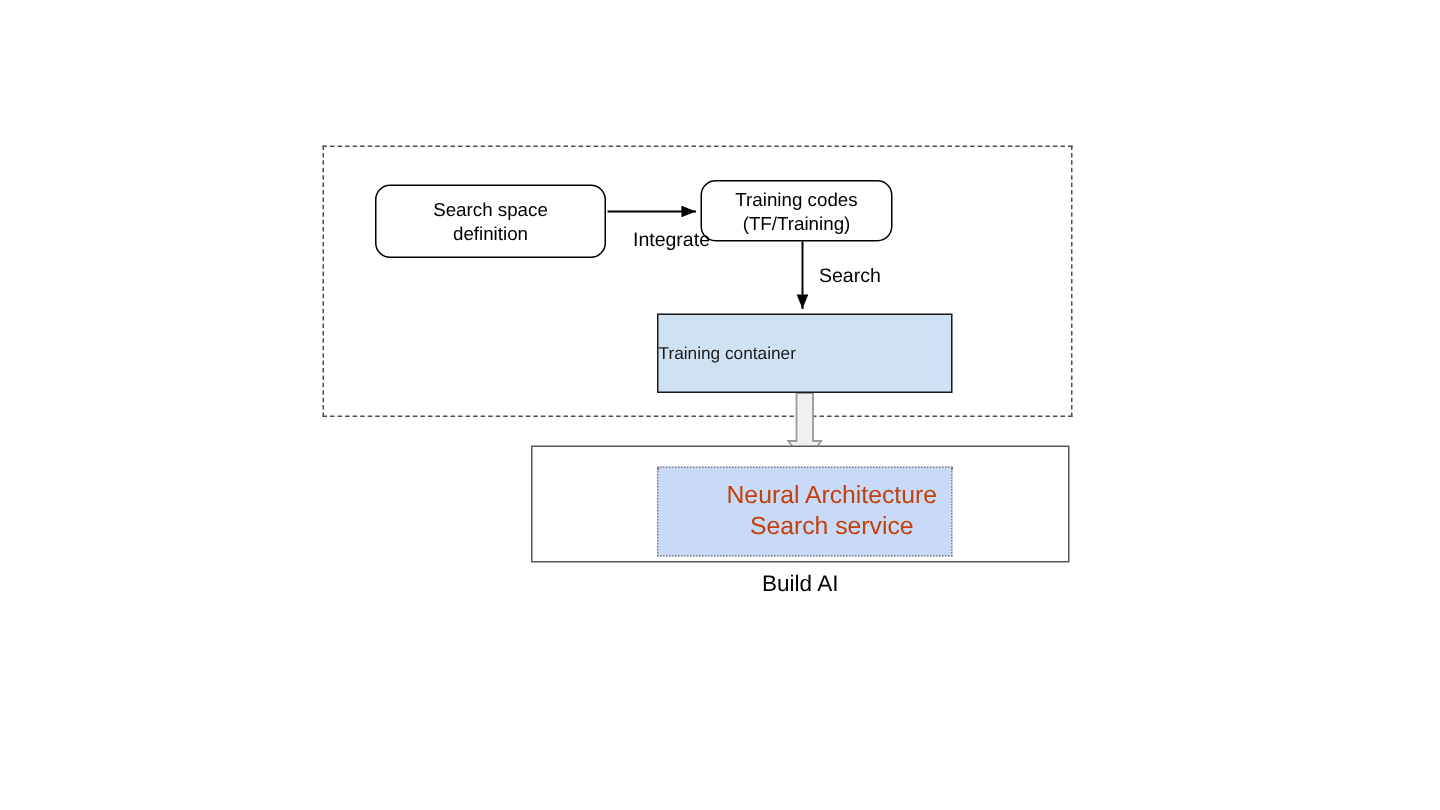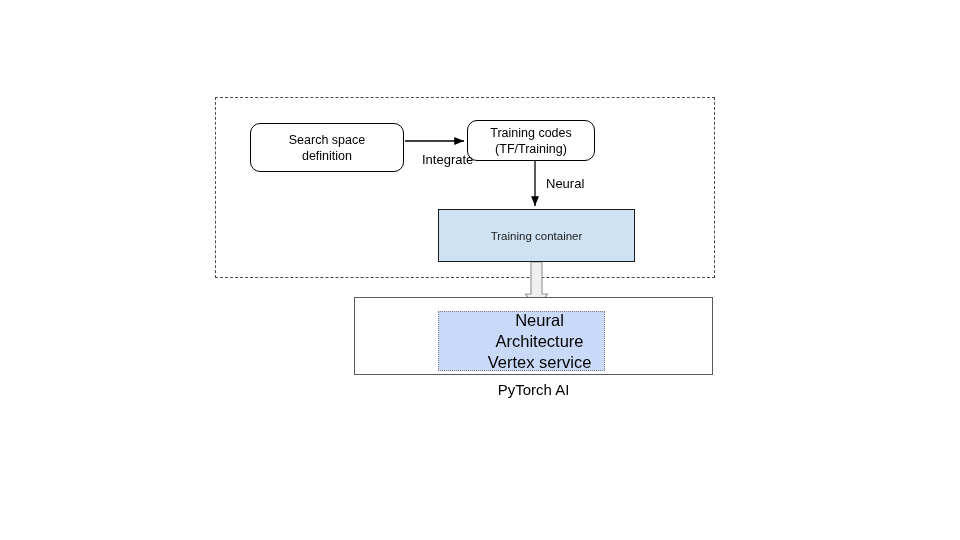--- a/index.html
+++ b/index.html
@@ -66,21 +66,20 @@
     position: absolute;
     left: 438px;
     top: 209px;
     width: 197px;
     height: 53px;
     background: #cfe2f3;
     border: 1.4px solid #1a1a1a;
     box-sizing: border-box;
     display: flex;
     align-items: center;
-    justify-content: center;
     font-size: 11.5px;
     color: #1a1a1a;
   }
 
   
   #box-vertex-ai {
     position: absolute;
     left: 354px;
     top: 297px;
     width: 359px;
@@ -88,32 +87,32 @@
     background: #ffffff;
     border: 1.3px solid #595959;
     box-sizing: border-box;
   }
 
   
   #box-nas-service {
     position: absolute;
     left: 438px;
     top: 311px;
-    width: 167px;
+    width: 197px;
     height: 60px;
     background: #c9daf8;
     border: 1.6px dotted #7f7f7f;
     box-sizing: border-box;
     display: flex;
     align-items: center;
     justify-content: center;
     text-align: center;
     font-size: 16.5px;
     line-height: 21px;
-    color: #000000;
+    color: #c2410c;
     padding-left: 36px;
   }
 
   
   .edge-label {
     position: absolute;
     font-size: 13px;
     line-height: 15px;
     color: #000000;
     white-space: nowrap;
@@ -180,30 +179,30 @@
 
   <div class="round-box" id="box-training-codes">
     <span>
       <span class="txt-line">Training codes</span>
       <span class="txt-line">(TF/Training)</span>
     </span>
   </div>
 
   <div class="edge-label" id="label-integrate">Integrate</div>
 
-  <div class="edge-label" id="label-build">Neural</div>
+  <div class="edge-label" id="label-build">Search</div>
 
   <div id="box-training-container">
     <span>Training container</span>
   </div>
 
   <div id="box-vertex-ai"></div>
 
   <div id="box-nas-service">
     <span>
       <span class="txt-line">Neural Architecture</span>
-      <span class="txt-line">Vertex service</span>
+      <span class="txt-line">Search service</span>
     </span>
   </div>
 
-  <div id="label-vertex-ai">PyTorch AI</div>
+  <div id="label-vertex-ai">Build AI</div>
 
 </div>
 
 </body></html>

